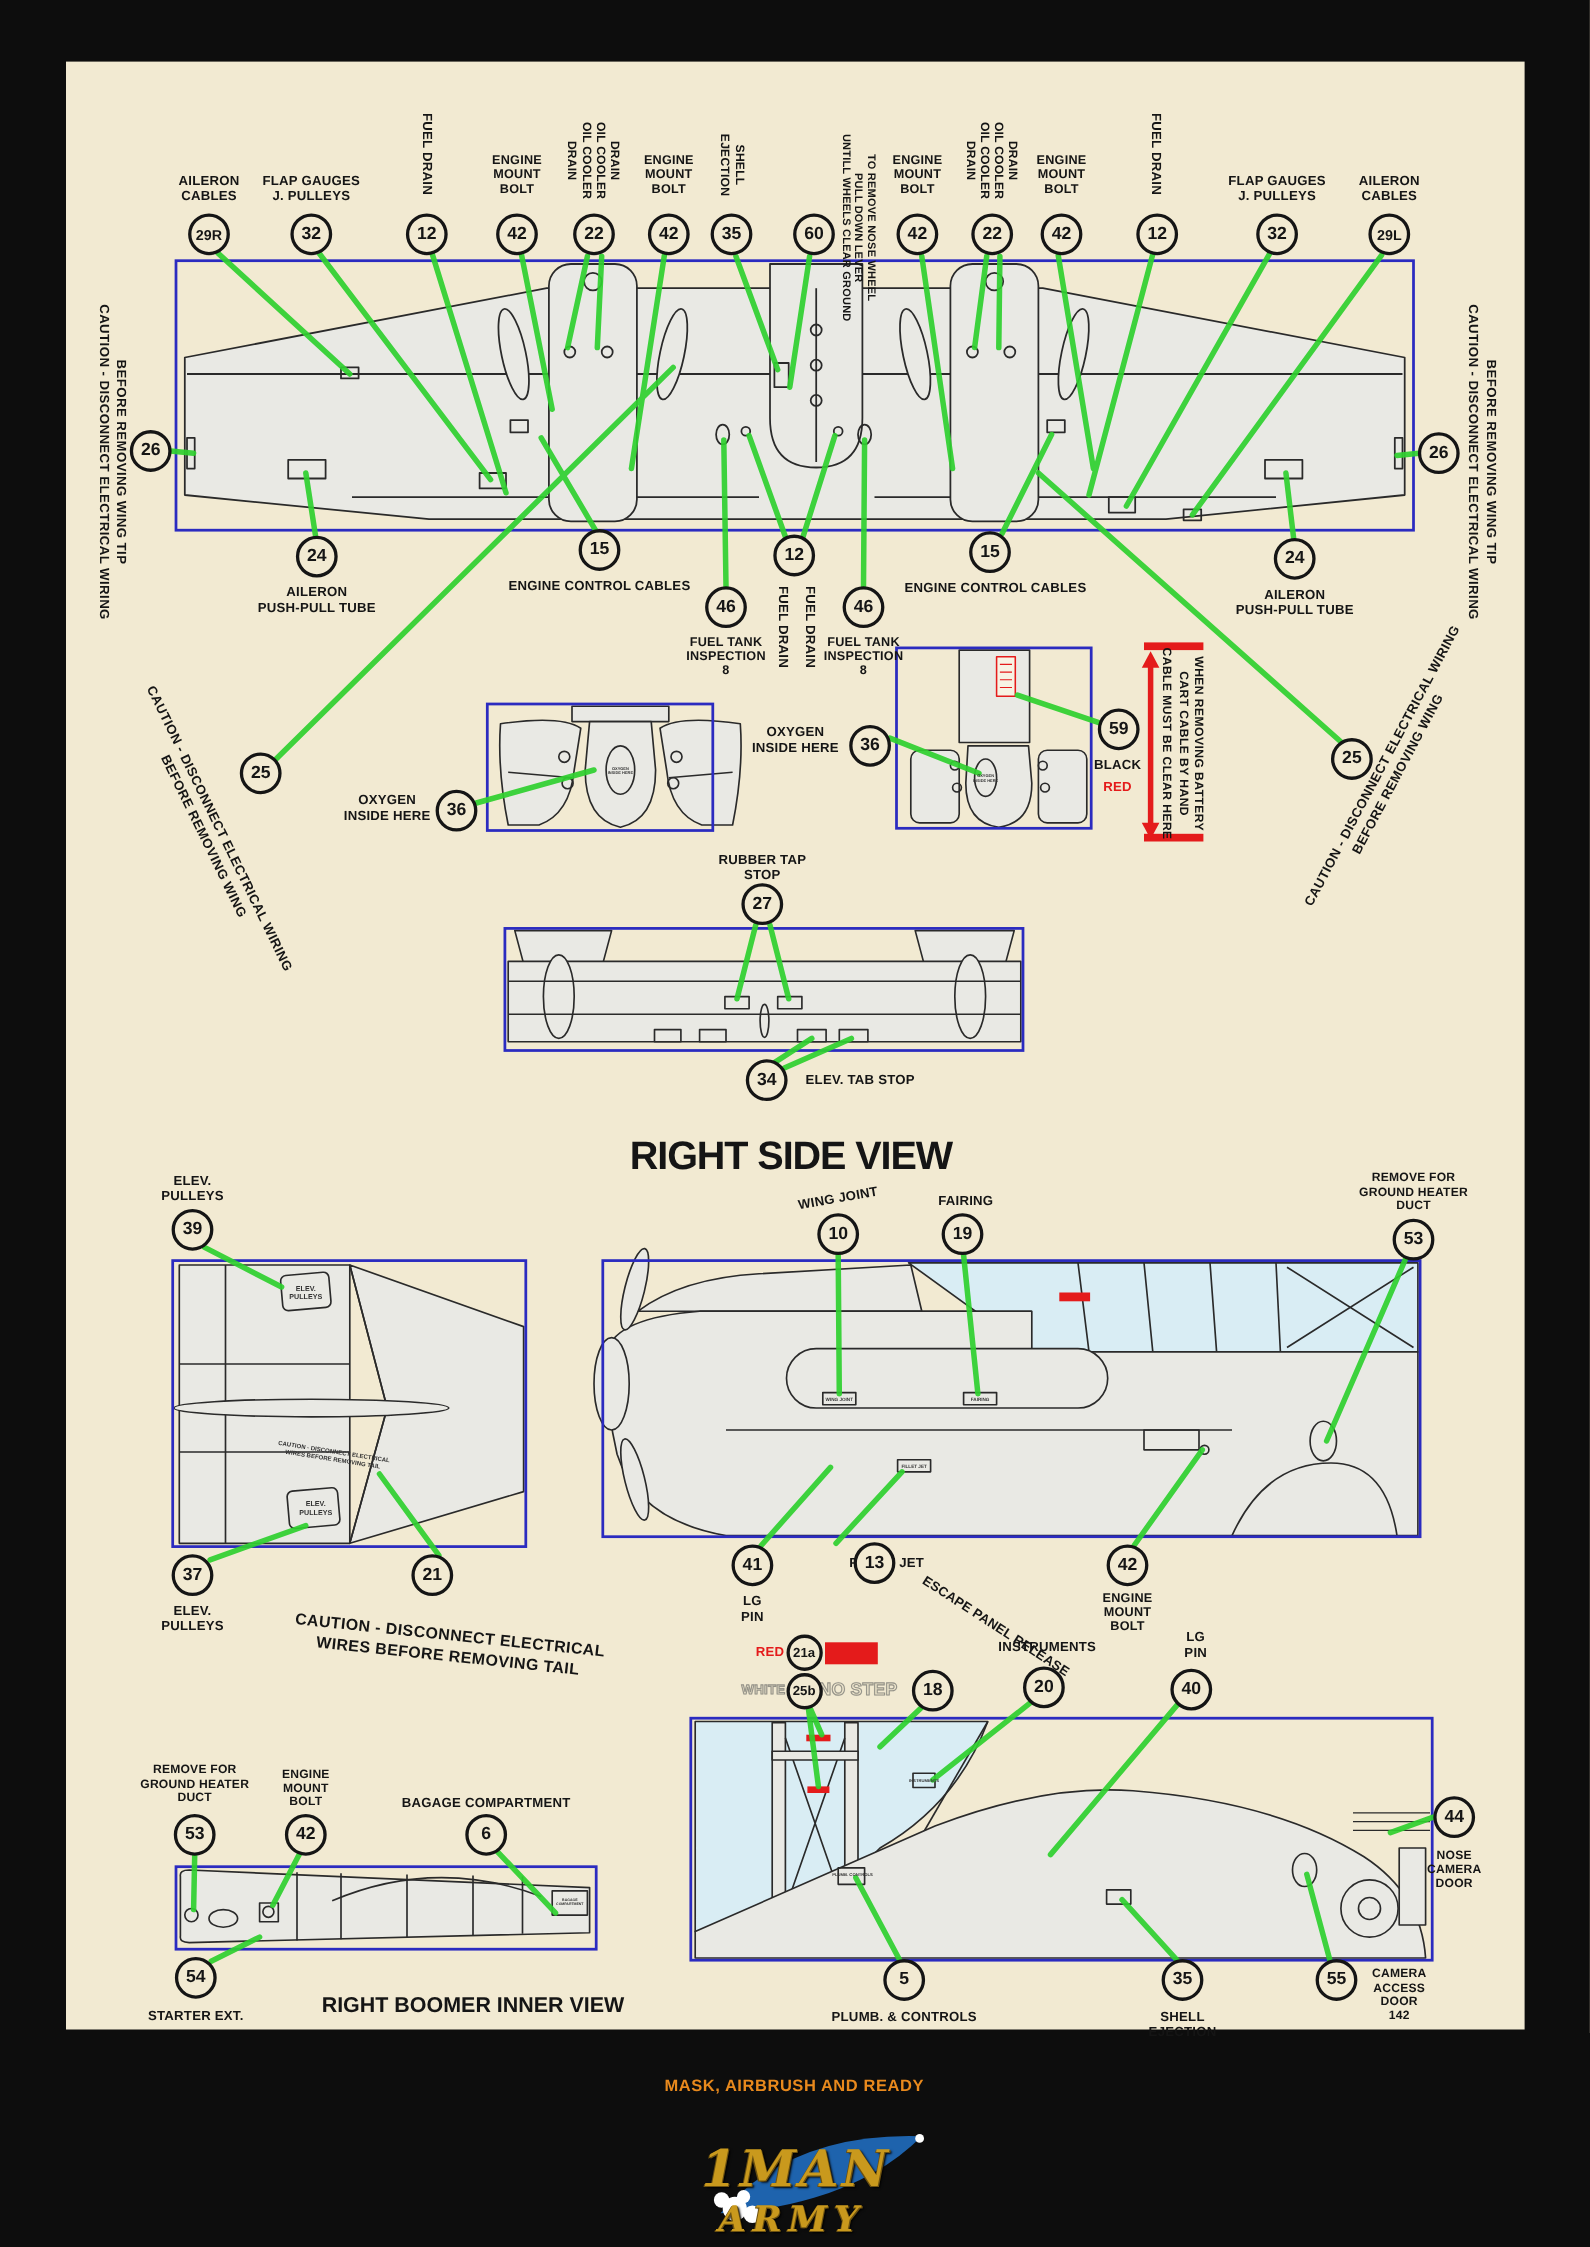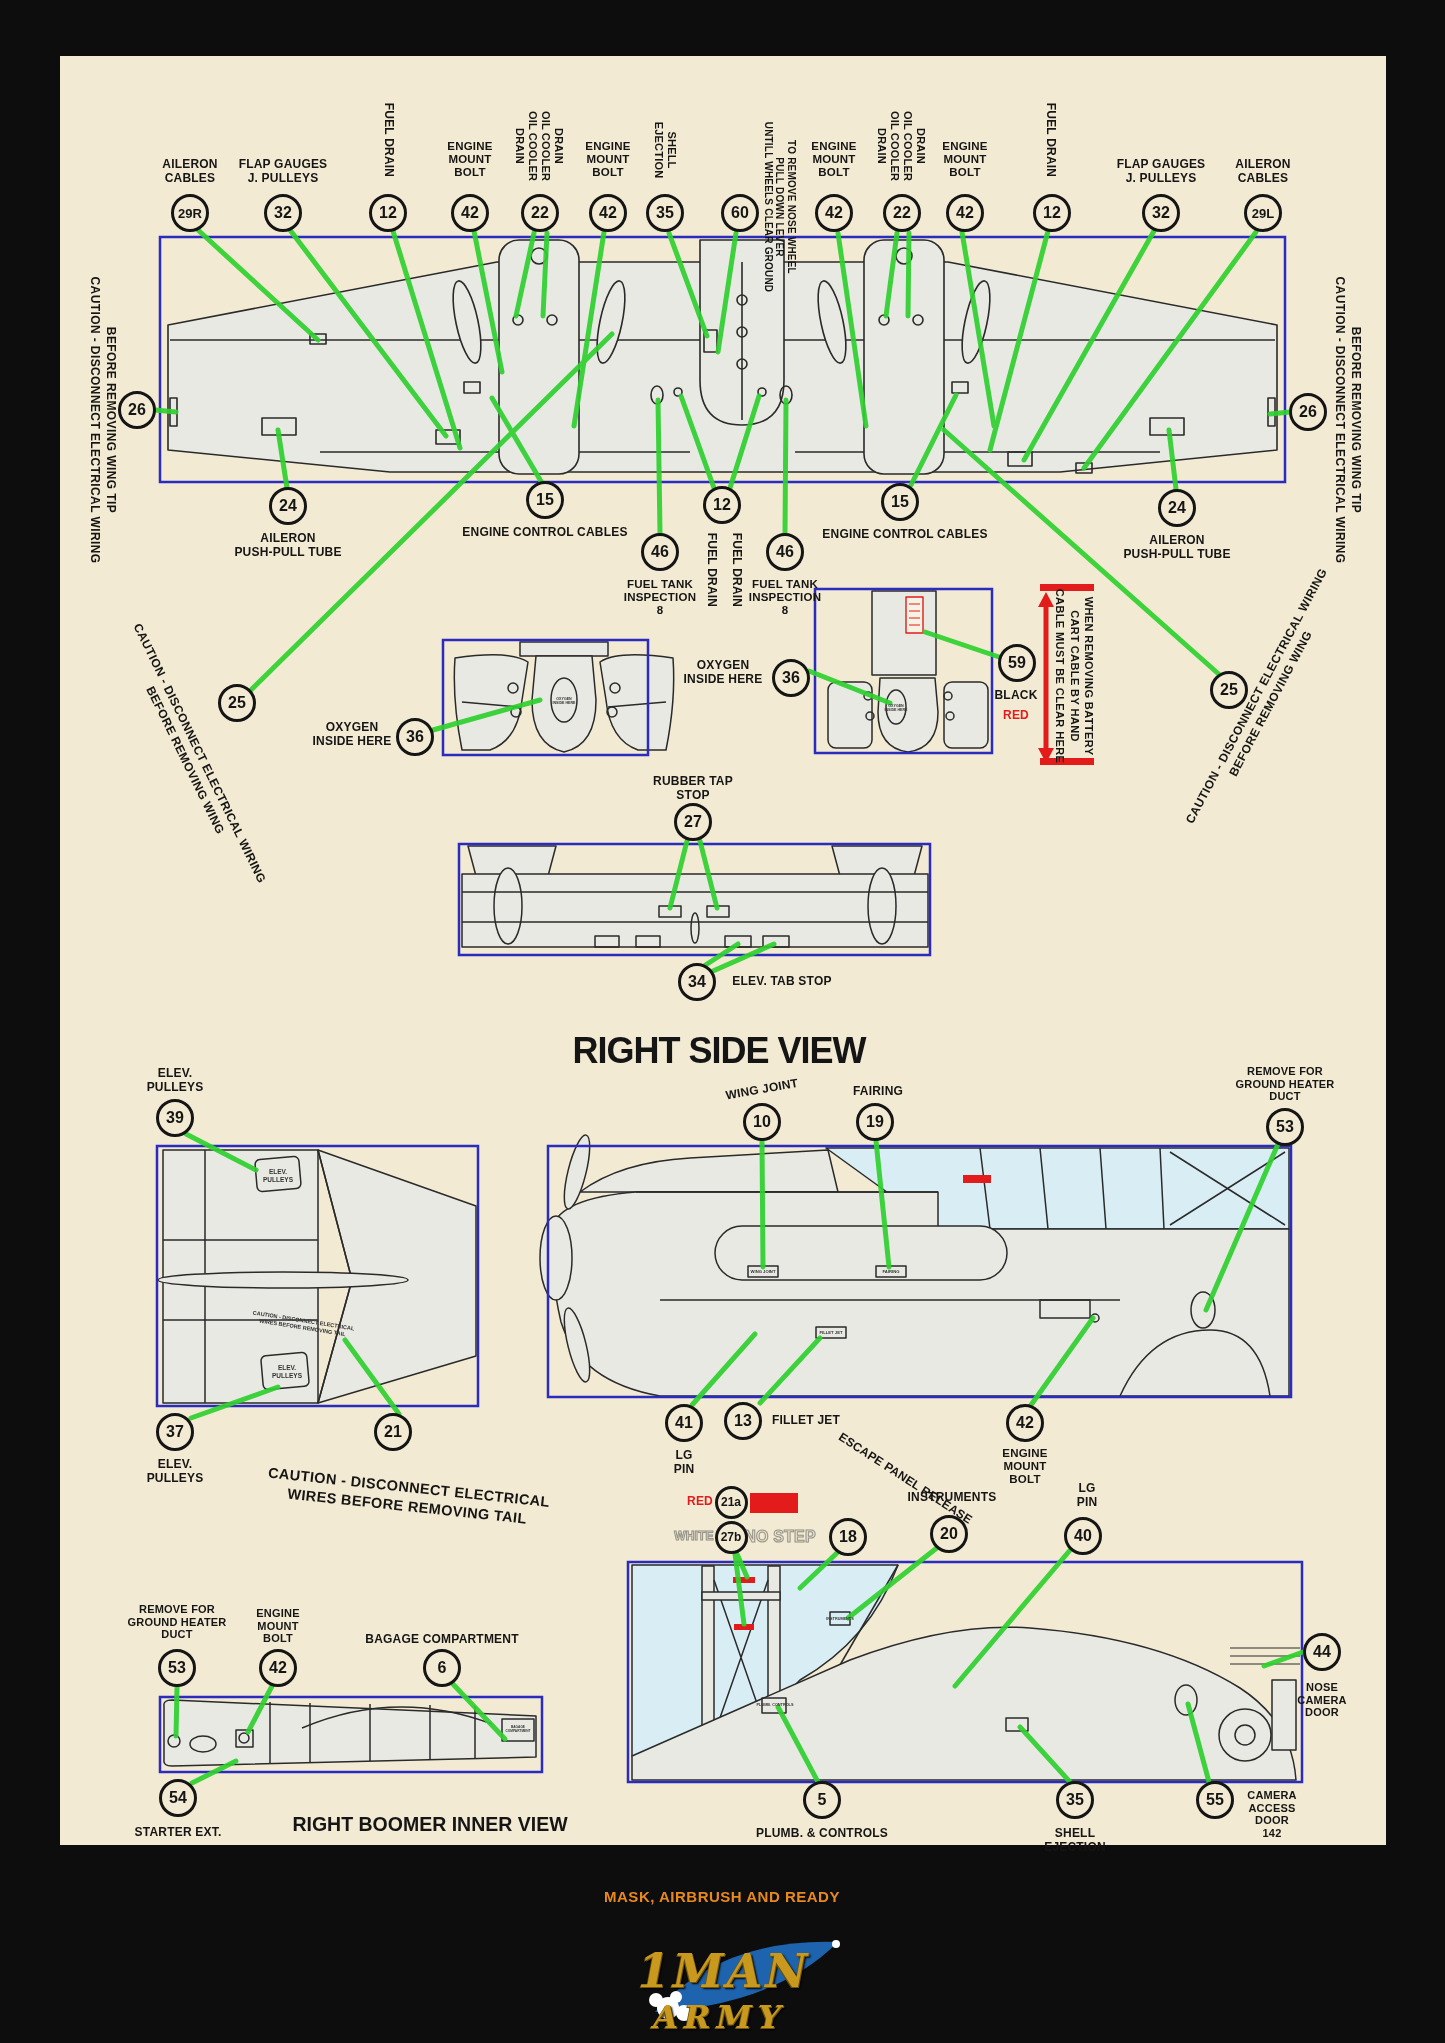--- a/index.html
+++ b/index.html
@@ -380,29 +380,29 @@
       <div class="lb" style="left: 762px; top: 1090px; font-size: 12px; transform: translate(-50%, -50%) rotate(-10deg);">WING JOINT</div>
       <div class="co" style="left: 856px; top: 1103px; width: 38px; height: 38px; font-size: 16px;">19</div>
       <div class="lb" style="left: 878px; top: 1092px; font-size: 12px; transform: translate(-50%, -50%);">FAIRING</div>
       <div class="co" style="left: 1266px; top: 1108px; width: 38px; height: 38px; font-size: 16px;">53</div>
       <div class="lb" style="left: 1285px; top: 1084px; font-size: 11px; transform: translate(-50%, -50%);">REMOVE FOR
 GROUND HEATER
 DUCT</div>
       <div class="co" style="left: 665px; top: 1404px; width: 38px; height: 38px; font-size: 16px;">41</div>
       <div class="lb" style="left: 684px; top: 1463px; font-size: 12px; transform: translate(-50%, -50%);">LG
 PIN</div>
-      <div class="co" style="left: 724px; top: 1402px; width: 38px; height: 38px; font-size: 16px;">13</div>
+      <div class="co" style="left: 776px; top: 1402px; width: 38px; height: 38px; font-size: 16px;">13</div>
       <div class="lb" style="left: 806px; top: 1421px; font-size: 12px; transform: translate(-50%, -50%);">FILLET JET</div>
       <div class="co" style="left: 1006px; top: 1404px; width: 38px; height: 38px; font-size: 16px;">42</div>
       <div class="lb" style="left: 1025px; top: 1467px; font-size: 11.5px; transform: translate(-50%, -50%);">ENGINE
 MOUNT
 BOLT</div>
       <div class="co" style="left: 714.5px; top: 1485.5px; width: 33px; height: 33px; font-size: 12px;">21a</div>
       <div class="lb red" style="left: 700px; top: 1502px; font-size: 12px; transform: translate(-50%, -50%);">RED</div>
-      <div class="co" style="left: 714.5px; top: 1520.5px; width: 33px; height: 33px; font-size: 12px;">27b</div>
+      <div class="co" style="left: 714.5px; top: 1520.5px; width: 33px; height: 33px; font-size: 12px;">25b</div>
       <div class="lb outline" style="left: 694px; top: 1537px; font-size: 12px; transform: translate(-50%, -50%);">WHITE</div>
       <div class="lb outline" style="left: 780px; top: 1537px; font-size: 16px; transform: translate(-50%, -50%);">NO STEP</div>
       <div class="co" style="left: 829px; top: 1518px; width: 38px; height: 38px; font-size: 16px;">18</div>
       <div class="lb" style="left: 905px; top: 1479px; font-size: 12px; transform: translate(-50%, -50%) rotate(33deg);">ESCAPE PANEL RELEASE</div>
       <div class="co" style="left: 930px; top: 1515px; width: 38px; height: 38px; font-size: 16px;">20</div>
       <div class="lb" style="left: 952px; top: 1498px; font-size: 12px; transform: translate(-50%, -50%);">INSTRUMENTS</div>
       <div class="co" style="left: 1064px; top: 1517px; width: 38px; height: 38px; font-size: 16px;">40</div>
       <div class="lb" style="left: 1087px; top: 1496px; font-size: 12px; transform: translate(-50%, -50%);">LG
 PIN</div>
       <div class="co" style="left: 1303px; top: 1633px; width: 38px; height: 38px; font-size: 16px;">44</div>

